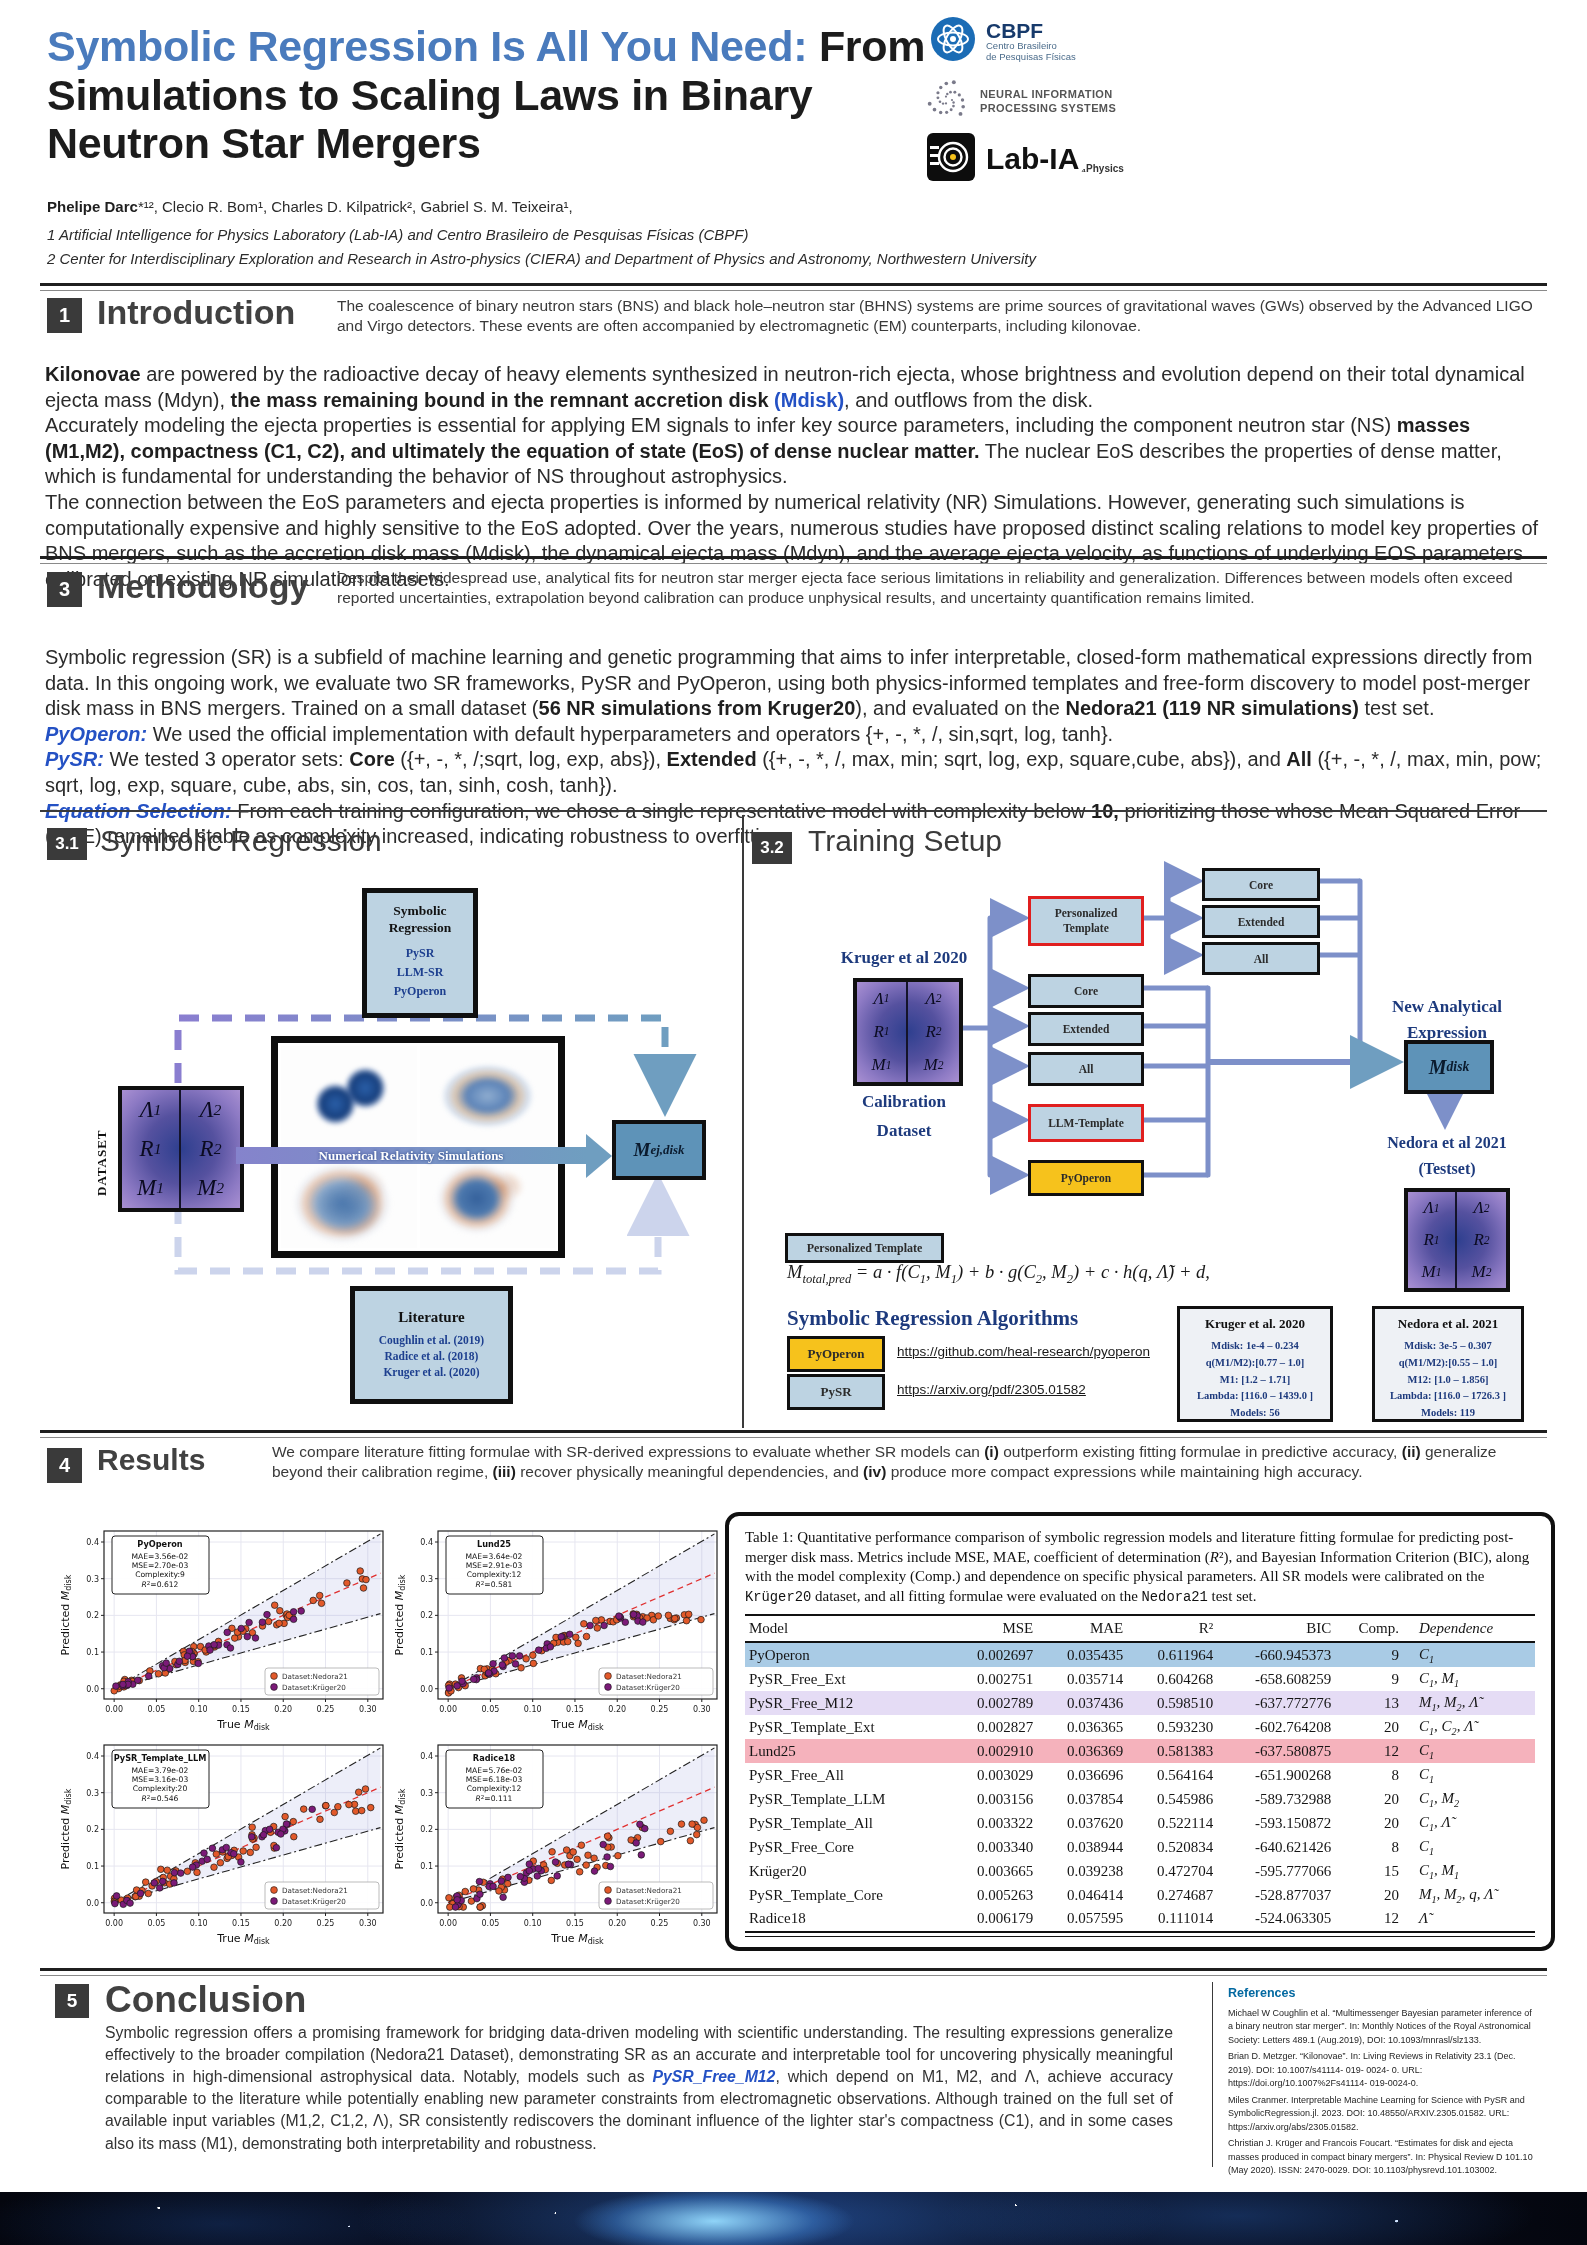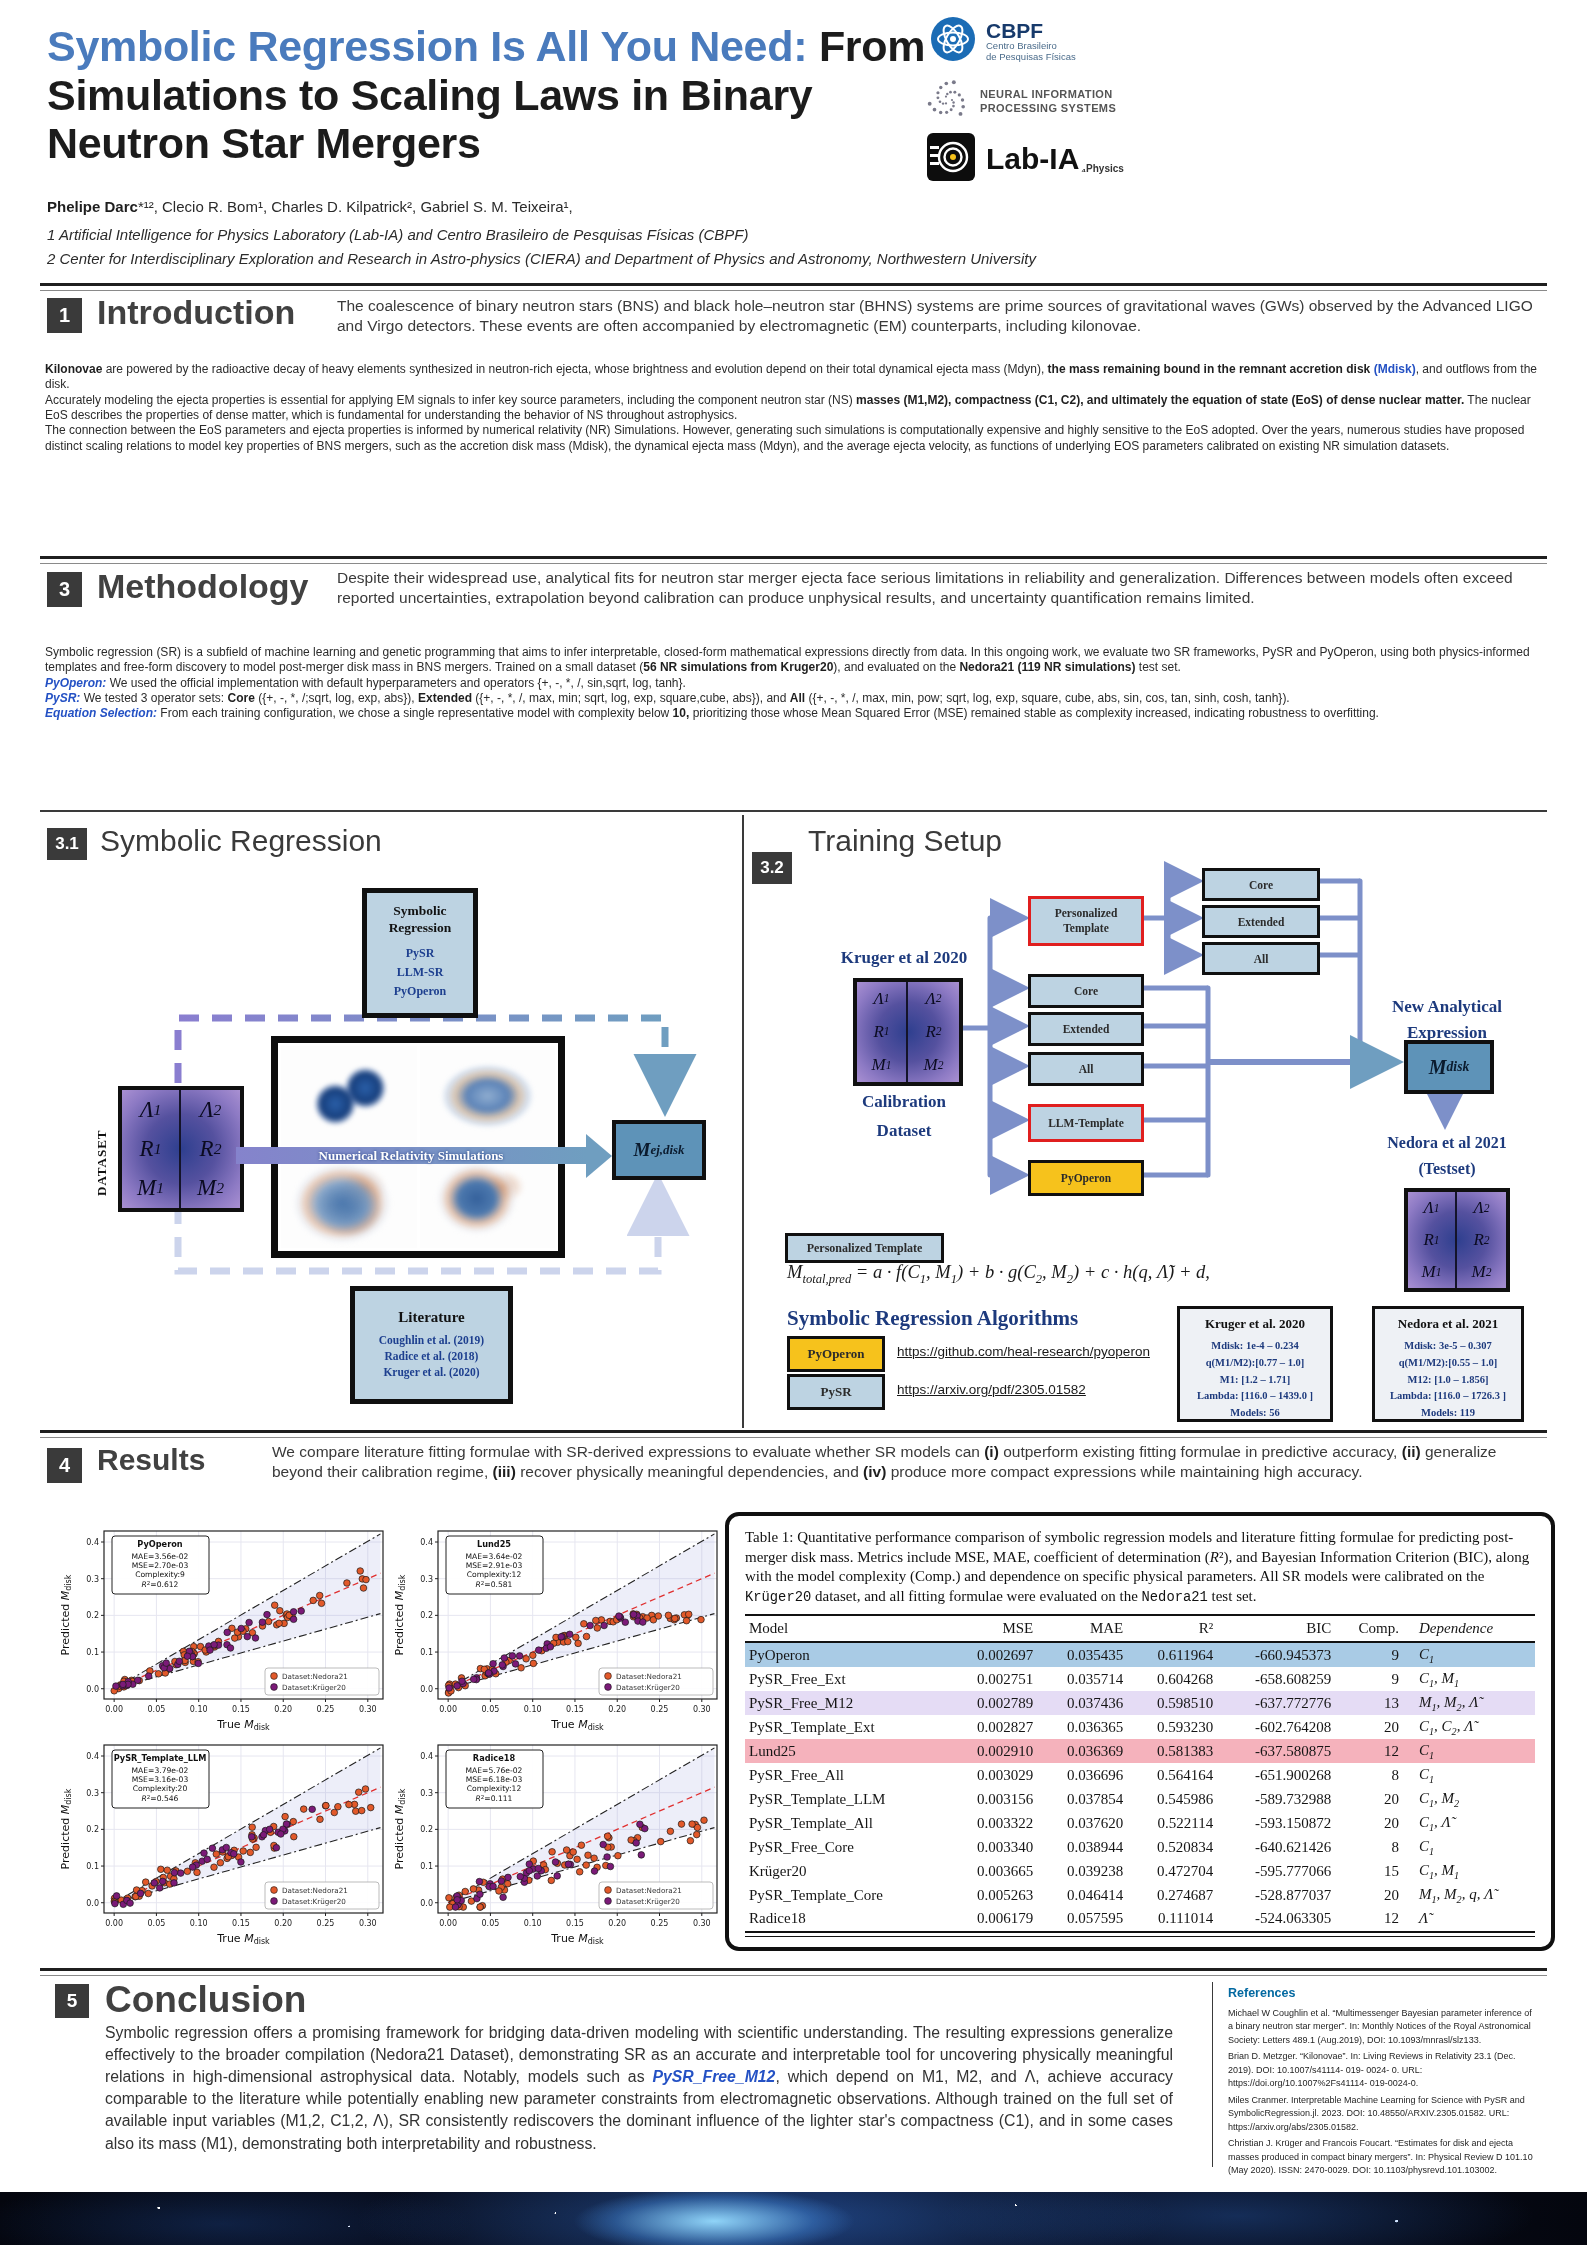--- a/index.html
+++ b/index.html
@@ -13,21 +13,21 @@
   
   .secnum{background:#3a3a3a;color:#fff;display:flex;align-items:center;justify-content:center;
     font-weight:bold;}
   .sectitle{color:#414141;font-weight:bold;}
   
   .em-b{font-weight:bold;color:#1f1f1f;}
   .em-bblue{font-weight:bold;color:#2451c4;}
   .em-iblue{font-weight:bold;font-style:italic;color:#2451c4;}
   .em-it{font-style:italic;}
   .em-mono{font-family:"Liberation Mono",monospace;font-size:92%;}
-  .bodytxt{font-size:12px;line-height:1.28;}
+  .bodytxt{font-size:20px;line-height:1.28;}
   .sidetxt{font-size:15.5px;line-height:1.3;color:#3a3a3a;}
   
   #title{font-size:43px;font-weight:bold;line-height:1.13;letter-spacing:-0.3px;}
   #title .blue{color:#4a7bbd;}
   #title .black{color:#1c1c1c;}
   
   .logo-row{display:flex;align-items:center;gap:10px;}
   .cbpf-name{font-weight:bold;font-size:21px;color:#173a6b;line-height:1;}
   .cbpf-sub{font-size:9.5px;color:#4a6b8a;line-height:1.15;}
   .neurips-txt{font-size:11px;font-weight:bold;color:#555;letter-spacing:0.4px;line-height:1.25;}
@@ -302,21 +302,21 @@
 
   <div class="abs dbox" style="left:350px;top:1286px;width:145px;height:100px;border-width:5px;flex-direction:column;padding:4px;">
     <div style="font-size:15px;color:#111;">Literature</div>
     <div id="lit-items" style="margin-top:4px;">
         <div style="font-family: &quot;Liberation Serif&quot;, serif; font-weight: bold; color: rgb(29, 63, 143); font-size: 11.5px; margin: 4px 0px;">Coughlin et al. (2019)</div>
         <div style="font-family: &quot;Liberation Serif&quot;, serif; font-weight: bold; color: rgb(29, 63, 143); font-size: 11.5px; margin: 4px 0px;">Radice et al. (2018)</div>
         <div style="font-family: &quot;Liberation Serif&quot;, serif; font-weight: bold; color: rgb(29, 63, 143); font-size: 11.5px; margin: 4px 0px;">Kruger et al. (2020)</div>
       </div>
   </div>
 
-  <div class="abs secnum" style="left:752px;top:852px;width:40px;height:32px;font-size:17px;">3.2</div>
+  <div class="abs secnum" style="left:752px;top:832px;width:40px;height:32px;font-size:17px;">3.2</div>
   <div class="abs sectitle" style="left:808px;top:824px;font-size:30px;font-weight:normal;color:#3a3a3a;">Training Setup</div>
 
   <div class="abs dnavy" style="left:824px;top:948px;width:160px;text-align:center;font-size:17px;">Kruger et al 2020</div>
   <div class="abs matrix" id="matrix32a" style="left:853px;top:978px;width:102px;height:100px;">
       <div class="cell lft" style="font-size: 17px;">Λ<sub>1</sub></div>
       <div class="cell" style="font-size: 17px;">Λ<sub>2</sub></div>
       <div class="cell lft" style="font-size: 17px;">R<sub>1</sub></div>
       <div class="cell" style="font-size: 17px;">R<sub>2</sub></div>
       <div class="cell lft" style="font-size: 17px;">M<sub>1</sub></div>
       <div class="cell" style="font-size: 17px;">M<sub>2</sub></div>

